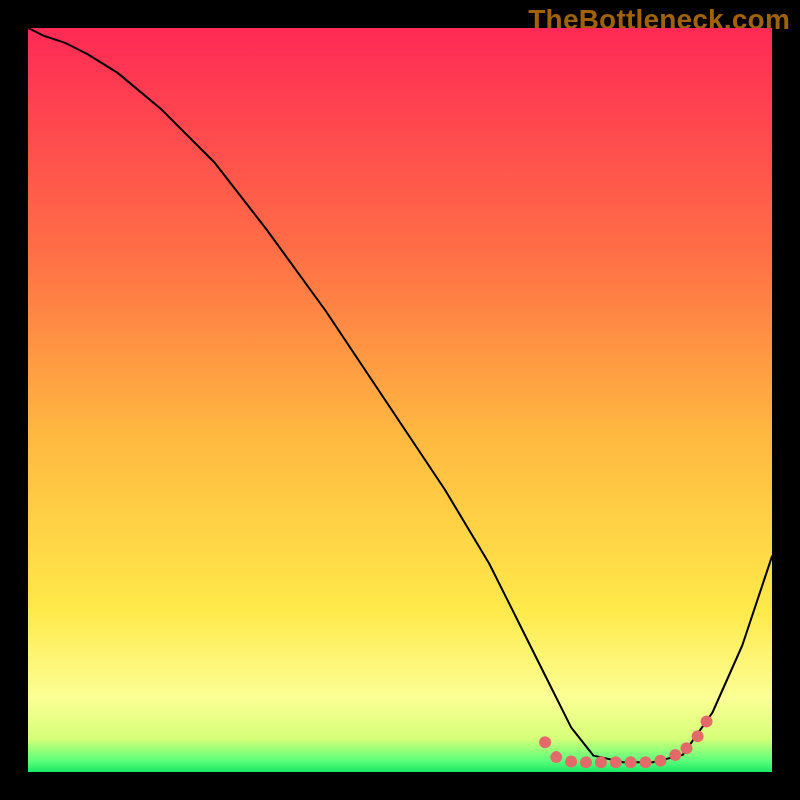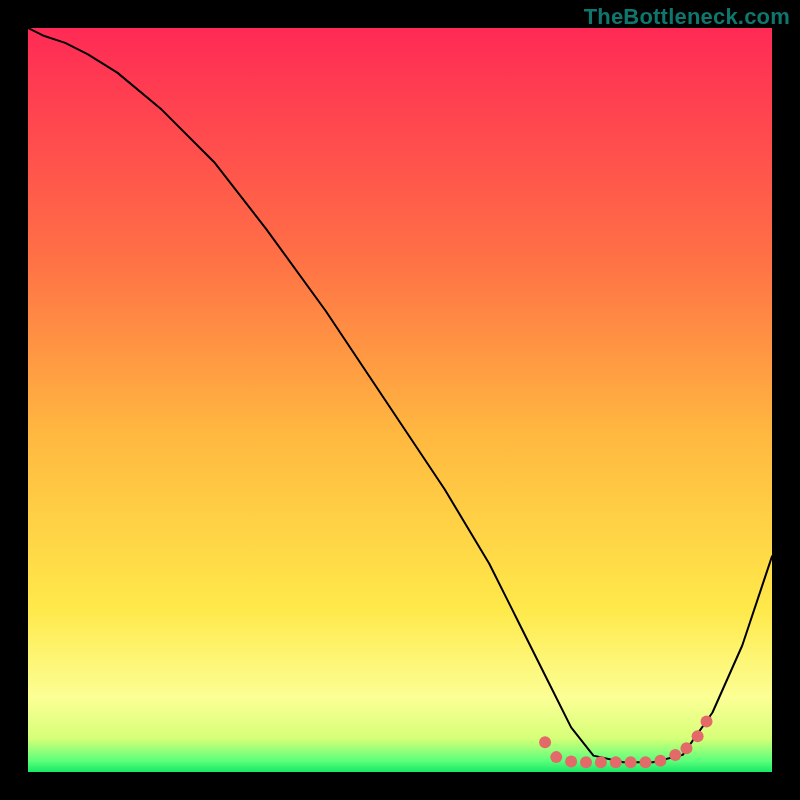--- a/index.html
+++ b/index.html
@@ -8,23 +8,23 @@
     width: 800px;
     height: 800px;
     background: #000;
     position: relative;
   }
   .watermark {
     position: absolute;
     top: 4px;
     right: 10px;
     font-family: Arial, Helvetica, sans-serif;
-    font-size: 22px;
+    font-size: 28px;
     font-weight: 600;
-    color: #0f766e;
+    color: #a16207;
     letter-spacing: 0.2px;
   }
   .plot-wrap {
     position: absolute;
     left: 28px;
     top: 28px;
     width: 744px;
     height: 744px;
   }
   svg { display: block; }

